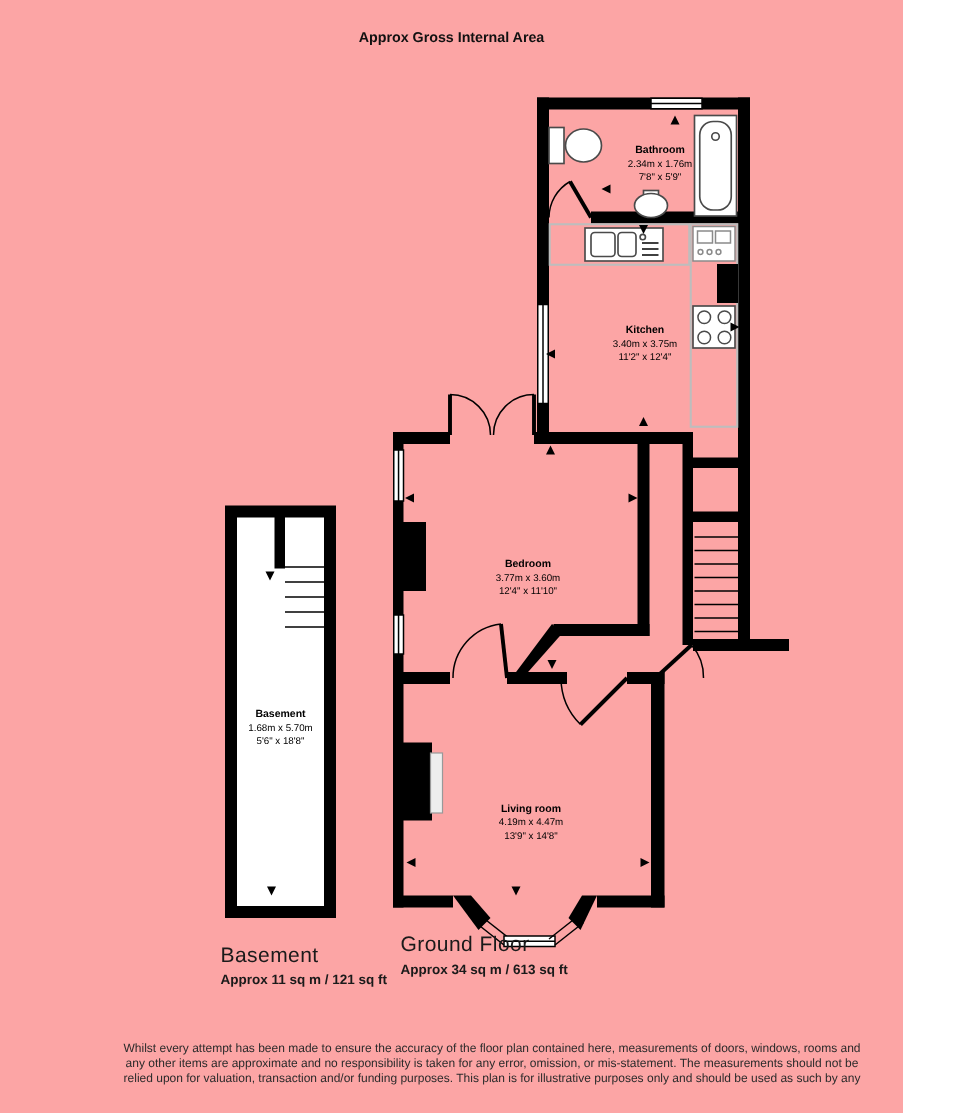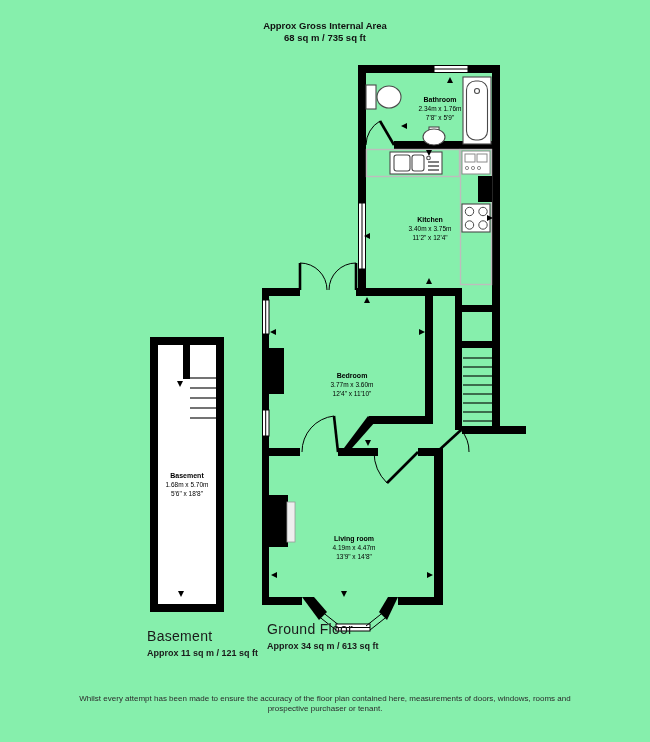--- a/index.html
+++ b/index.html
@@ -1,46 +1,45 @@
 <!DOCTYPE html>
 <html><head>
 <meta charset="utf-8">
 <style>
   html,body{margin:0;padding:0;background:#fff;}
-  .page{position:relative;width:650px;height:742px;background:#86efac;overflow:hidden;
+  .page{position:relative;width:602px;height:742px;background:#fca5a5;overflow:hidden;
         font-family:"Liberation Sans",sans-serif;}
   .title{position:absolute;top:20px;left:0;width:100%;text-align:center;
          font:bold 9.5px/11.5px "Liberation Sans",sans-serif;color:#111;}
   svg{position:absolute;top:0;left:0;}
   text{fill:#000;}
   text.rn{font:bold 7px "Liberation Sans",sans-serif;text-anchor:middle;}
   text.rd{font:6.5px "Liberation Sans",sans-serif;text-anchor:middle;}
   .floor-label{position:absolute;color:#1a1a1a;}
   .floor-name{font:14px "Liberation Sans",sans-serif;letter-spacing:.3px;}
   .floor-area{font:bold 9px "Liberation Sans",sans-serif;margin-top:4px;}
   .disclaimer{position:absolute;top:694px;left:0;width:100%;text-align:center;
-              font:8px/9.8px "Liberation Sans",sans-serif;color:#2b2b2b;}
+              font:8px/9.8px "Liberation Sans",sans-serif;color:#2b2b2b;padding-left:27px;}
   .wall{fill:#000;}
   .win{fill:#fff;stroke:#000;stroke-width:1;}
   .thin{stroke:#000;stroke-width:1;fill:none;}
   .leaf{stroke:#000;stroke-width:2.6;fill:none;}
   .arc{stroke:#000;stroke-width:1;fill:none;}
   .fix{stroke:#4a4a4a;stroke-width:1.1;fill:#fff;}
   .cnt{stroke:#bdbdbd;stroke-width:1.4;fill:none;}
   .tread{stroke:#000;stroke-width:1.1;}
   .mark{fill:#000;}
 </style>
 </head>
 <body>
 
 <div class="page">
 
   <div class="title">
     <div>Approx Gross Internal Area</div>
-    <div>68 sq m / 735 sq ft</div>
   </div>
 
   <svg width="650" height="742" viewBox="0 0 650 742">
 
     <g>
       <rect class="wall" x="150" y="337" width="74" height="275"></rect>
       <rect x="158" y="345" width="58" height="259" fill="#fff"></rect>
       <rect class="wall" x="183" y="343" width="7" height="36"></rect>
       <g>
         <line class="tread" x1="190" y1="378" x2="216" y2="378"></line>
@@ -248,16 +247,17 @@
     <div class="floor-name">Basement</div>
     <div class="floor-area">Approx 11 sq m / 121 sq ft</div>
   </div>
   <div class="floor-label" style="left:267px;top:621px;">
     <div class="floor-name">Ground Floor</div>
     <div class="floor-area">Approx 34 sq m / 613 sq ft</div>
   </div>
 
   <div class="disclaimer">
     <div>Whilst every attempt has been made to ensure the accuracy of the floor plan contained here, measurements of doors, windows, rooms and</div>
-    <div>prospective purchaser or tenant.</div>
+    <div>any other items are approximate and no responsibility is taken for any error, omission, or mis-statement. The measurements should not be</div>
+    <div>relied upon for valuation, transaction and/or funding purposes. This plan is for illustrative purposes only and should be used as such by any</div>
   </div>
 
 </div>
 
 </body></html>

